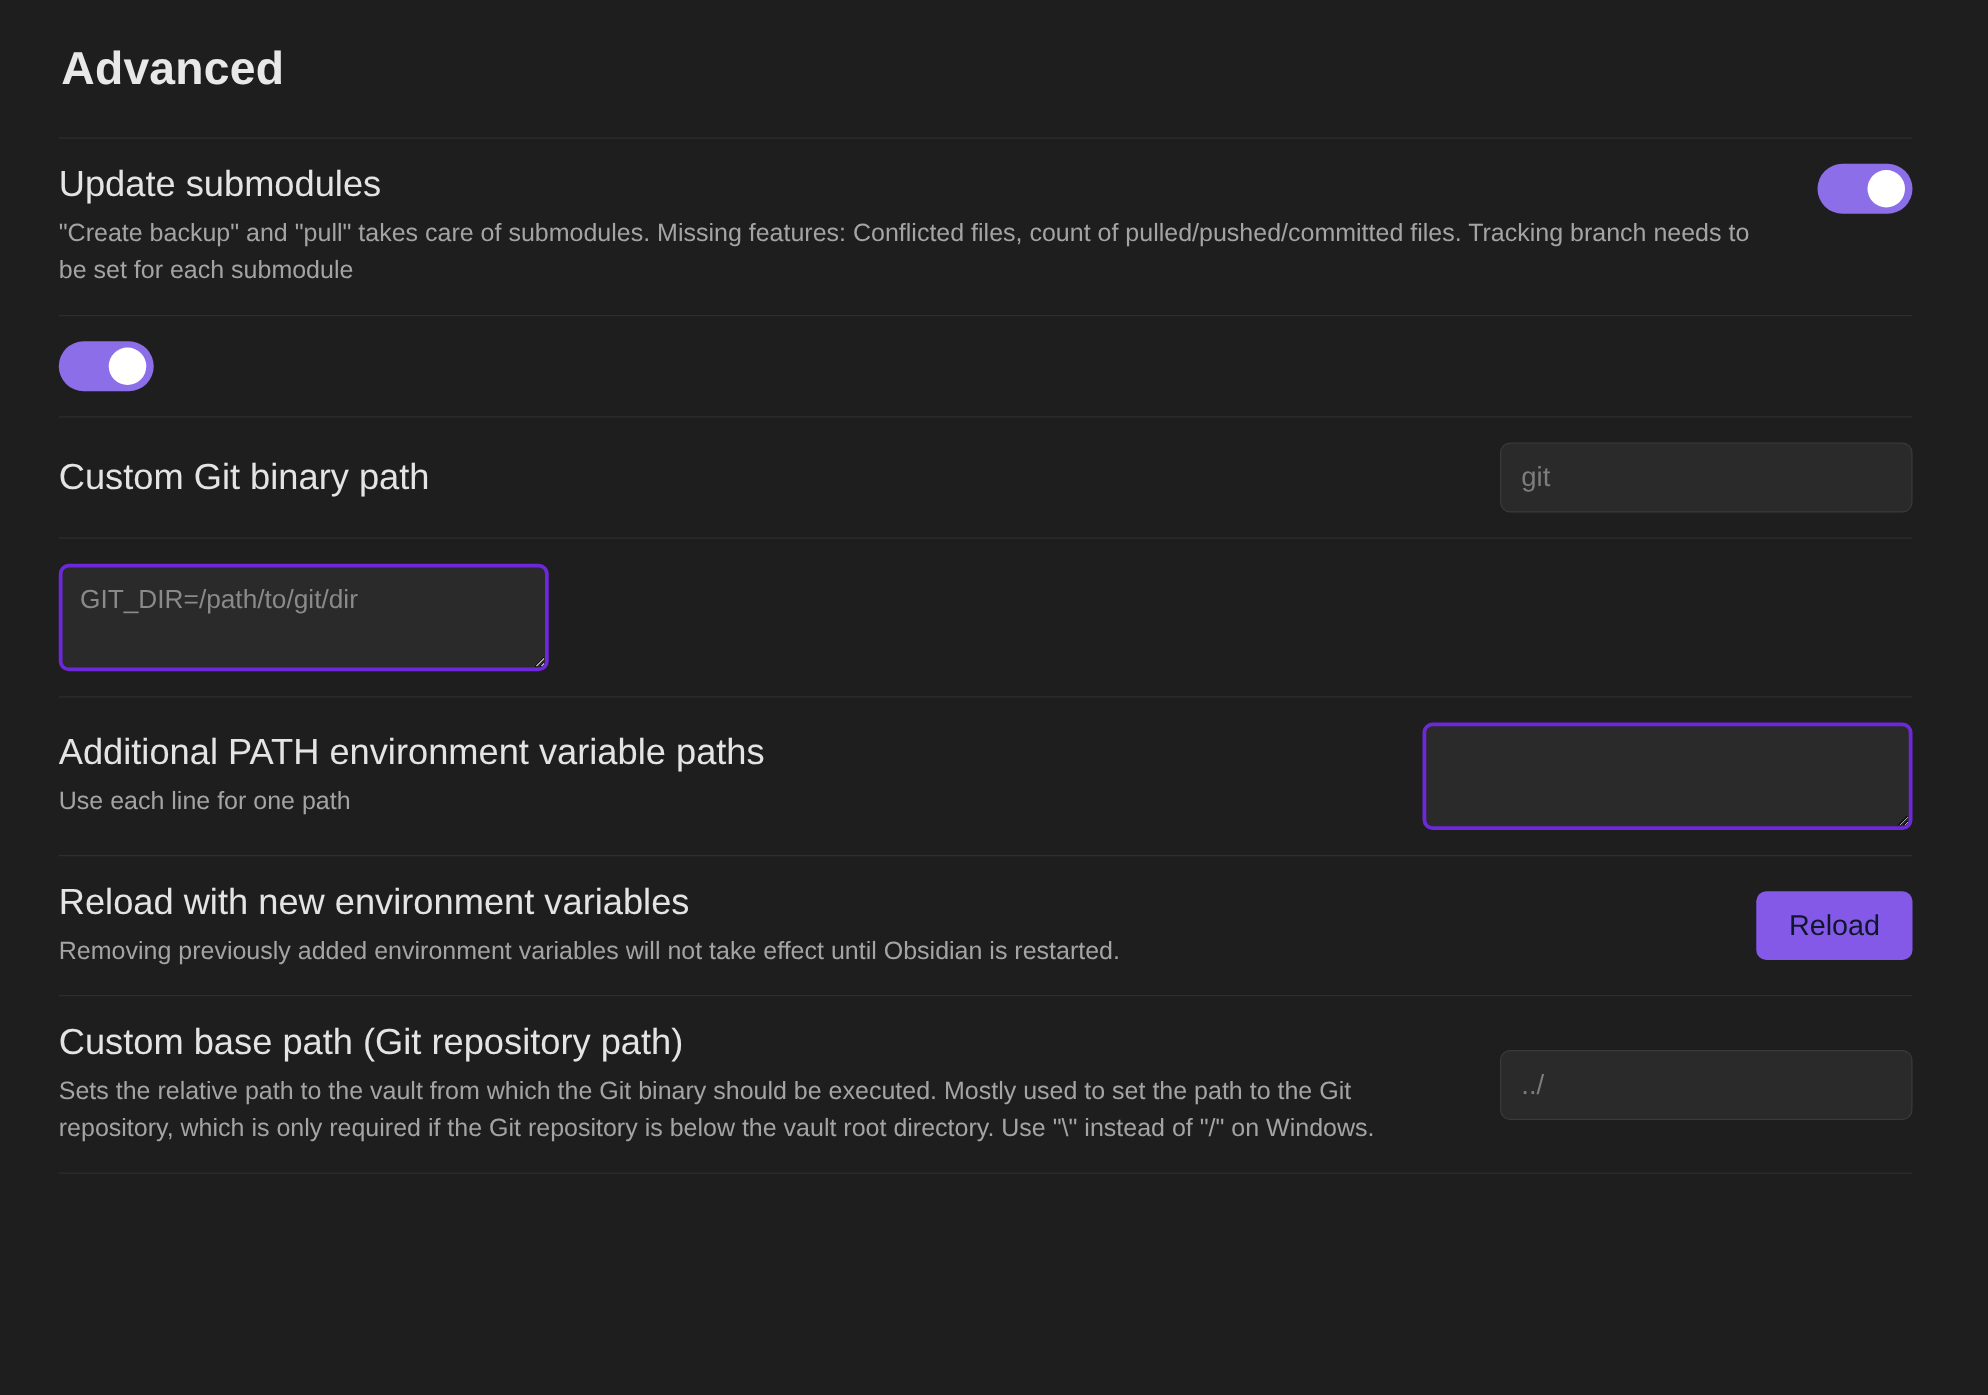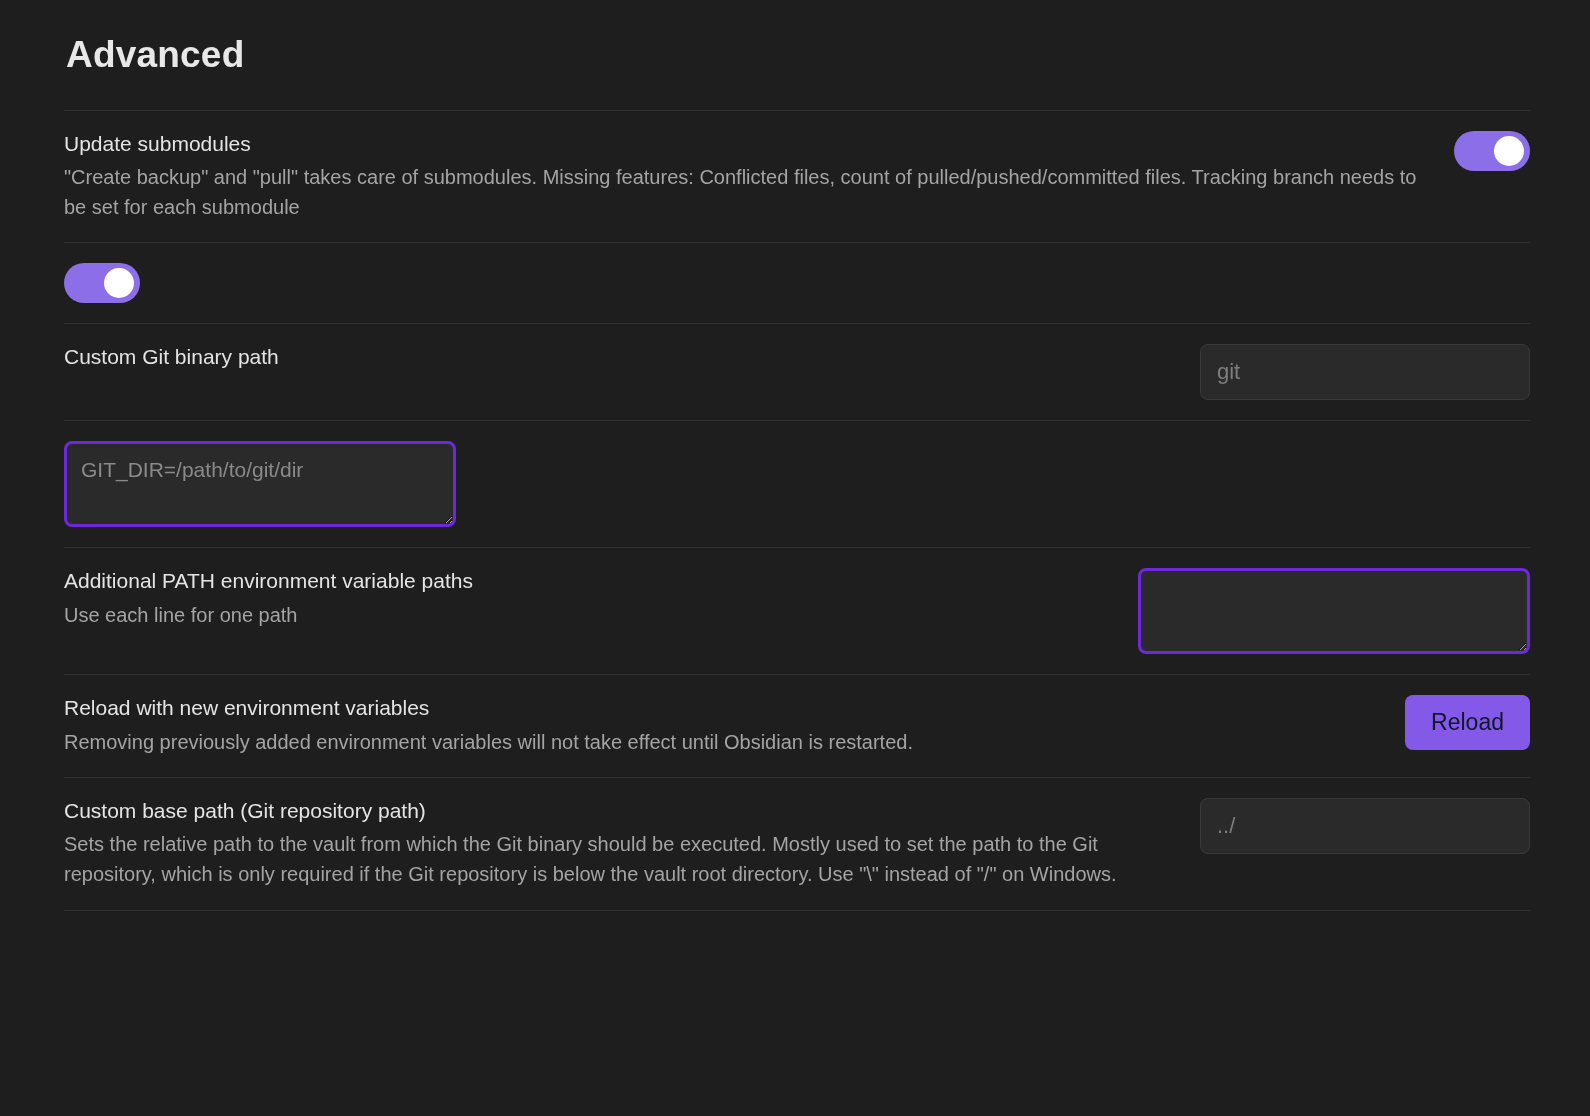--- a/index.html
+++ b/index.html
@@ -12,45 +12,46 @@
   }
   body {
     font-family: "Liberation Sans", sans-serif;
     color: #dadada;
     -webkit-font-smoothing: antialiased;
   }
   .page {
     width: 1590px;
     height: 1116px;
     box-sizing: border-box;
-    padding: 34px 60px 0 64px;
+    padding: 34px 60px 0 47px;
   }
   .page-title {
     font-size: 37px;
     font-weight: bold;
     color: #e8e8e8;
     letter-spacing: 0.2px;
     margin: 0 0 34px 2px;
   }
   .setting-row {
     display: flex;
     align-items: flex-start;
     justify-content: space-between;
     border-top: 1px solid #2e2e2e;
     padding: 20px 0 20px 0;
     gap: 24px;
   }
   .setting-row.center {
+    align-items: center;
   }
   .setting-info {
     flex: 1 1 auto;
     min-width: 0;
   }
   .setting-name {
-    font-size: 21px;
+    font-size: 29px;
     color: #e4e4e4;
     line-height: 1.2;
     font-weight: 400;
   }
   .setting-desc {
     font-size: 20px;
     color: #a4a4a4;
     line-height: 1.48;
     margin-top: 7px;
     max-width: 1380px;

